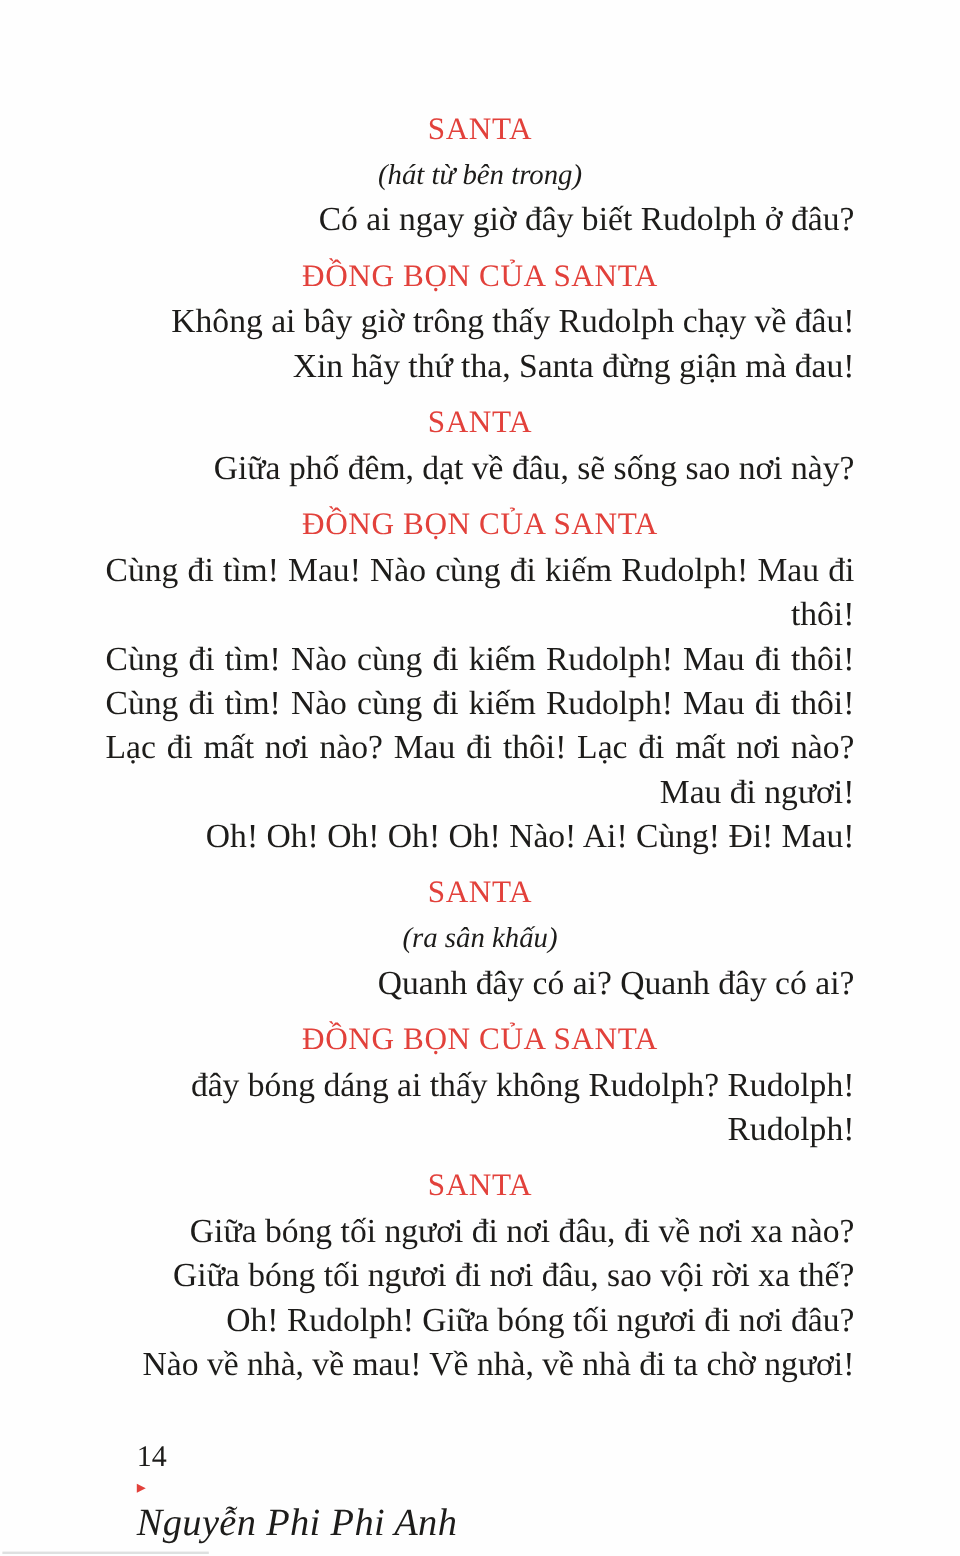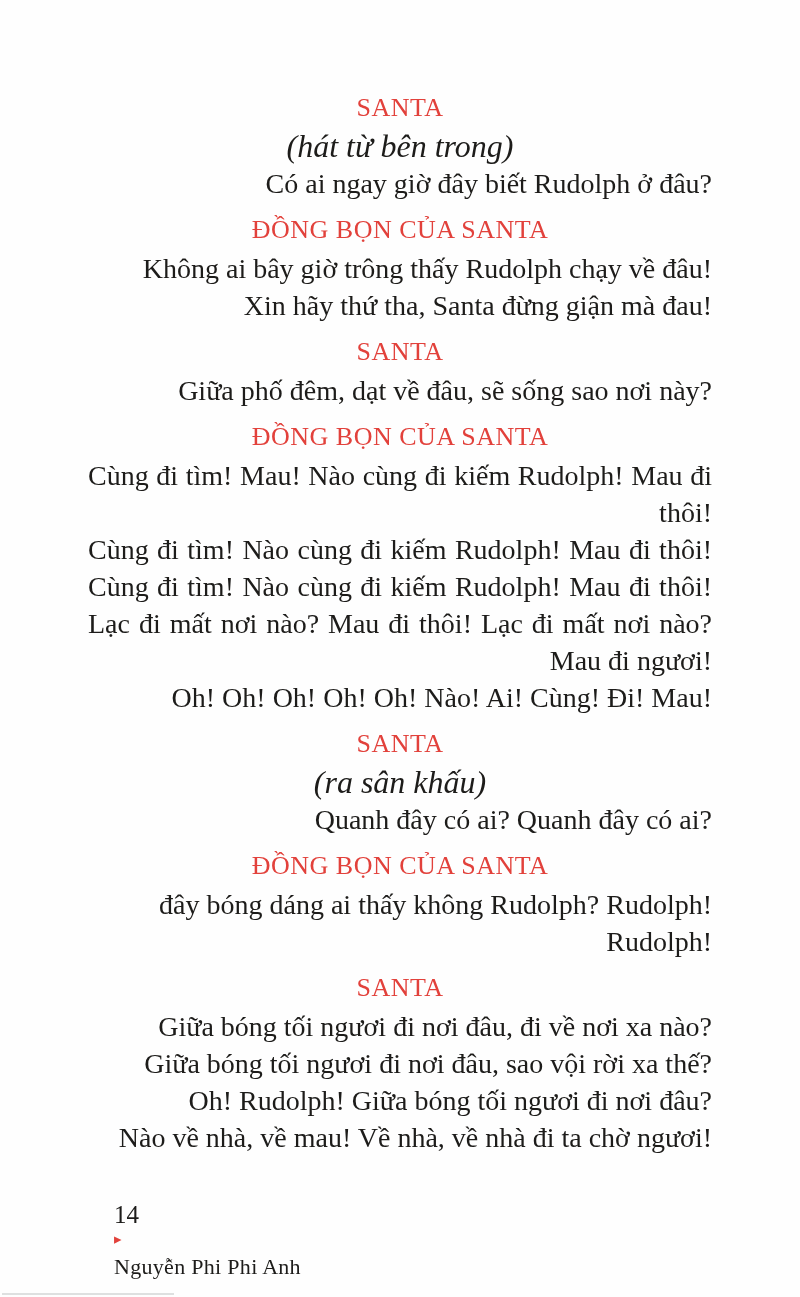--- a/index.html
+++ b/index.html
@@ -28,21 +28,21 @@
     font-size: 26px;
     line-height: 28px;
     letter-spacing: 0.5px;
     margin-top: 14px;
     margin-bottom: 6px;
   }
   .content .block:first-child { margin-top: 0; }
   .direction {
     text-align: center;
     font-style: italic;
-    font-size: 32px;
+    font-size: 24px;
     line-height: 37px;
   }
   .line {
     font-size: 28px;
     line-height: 37px;
     text-align: right;
   }
   .line.stretch {
     text-align: justify;
     text-align-last: justify;
@@ -59,21 +59,22 @@
     font-size: 25px;
     line-height: 34px;
   }
   .footer .marker {
     color: #e2413b;
     font-size: 15px;
     margin-left: 17px;
     transform: translateY(-2px);
   }
   .footer .author {
-    font-size: 22px;
+    font-style: italic;
+    font-size: 32px;
     line-height: 34px;
     margin-left: 26px;
     letter-spacing: 0.3px;
   }
   .scan-artifact {
     position: absolute;
     left: 2px; top: 1293px;
     width: 172px; height: 2px;
     background: #c2c6c6;
     opacity: 0.55;

